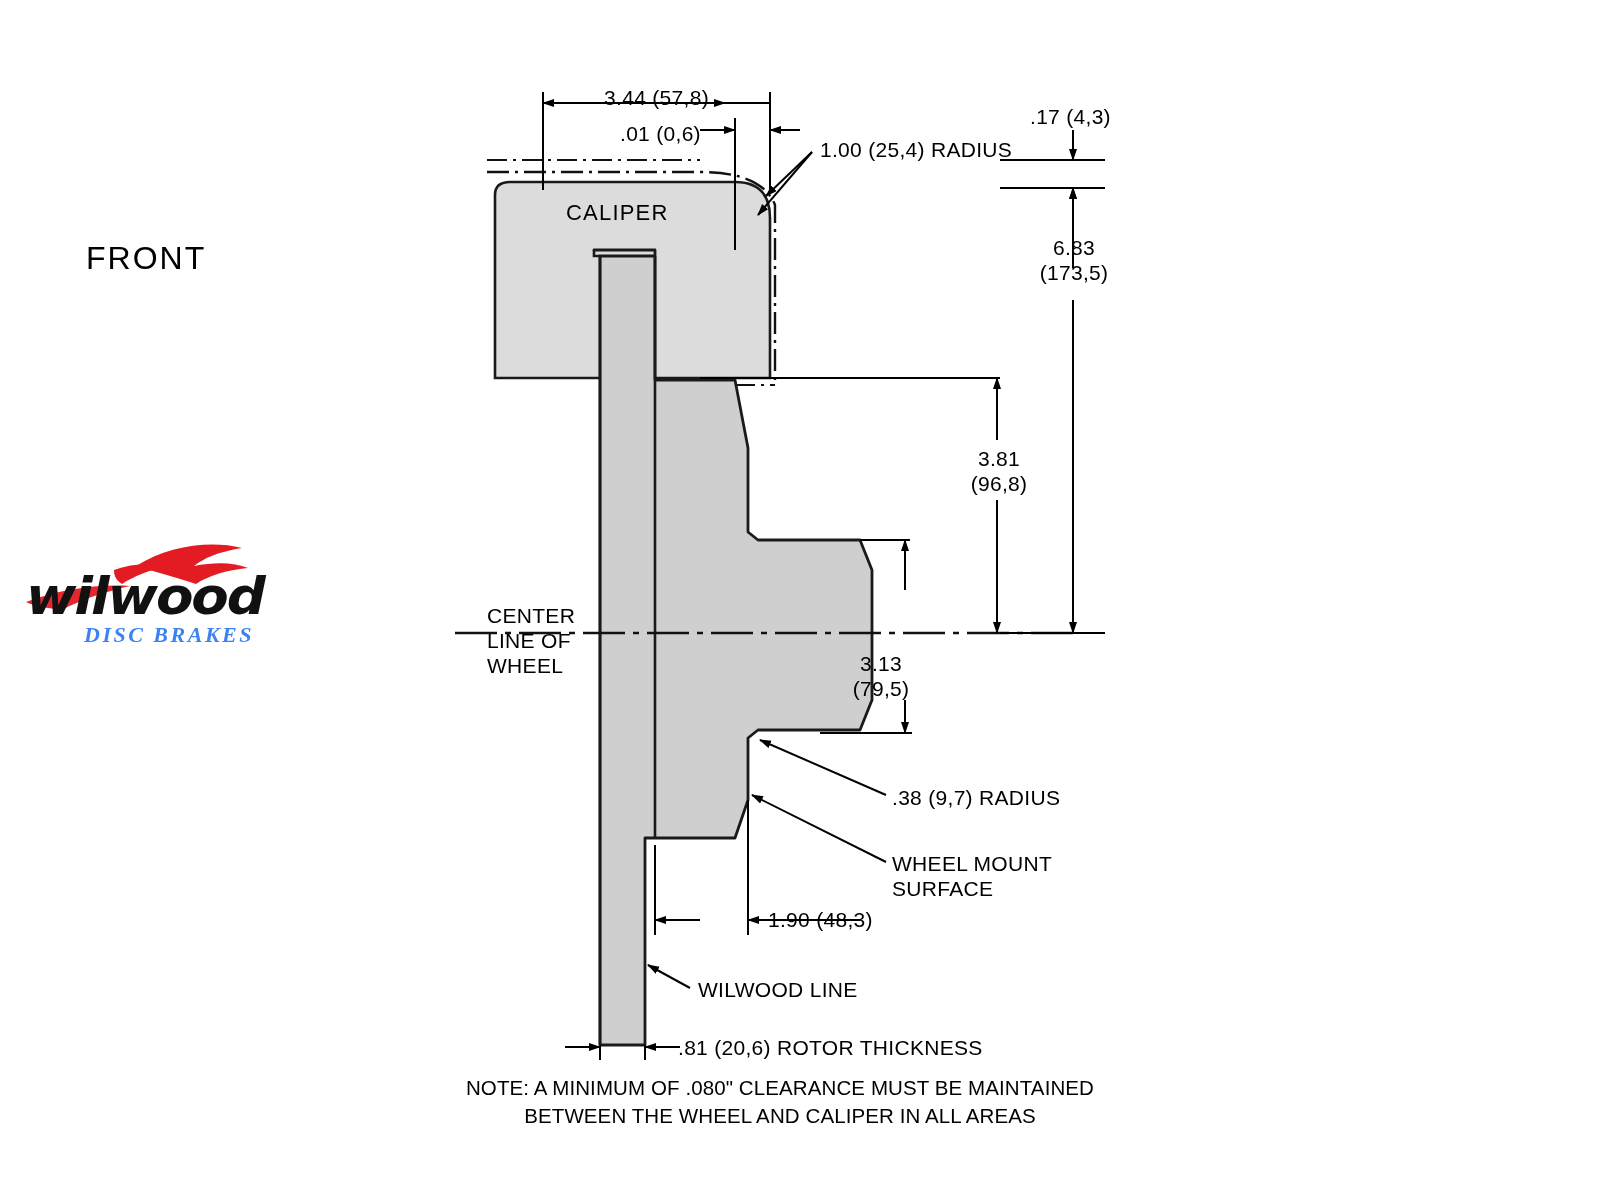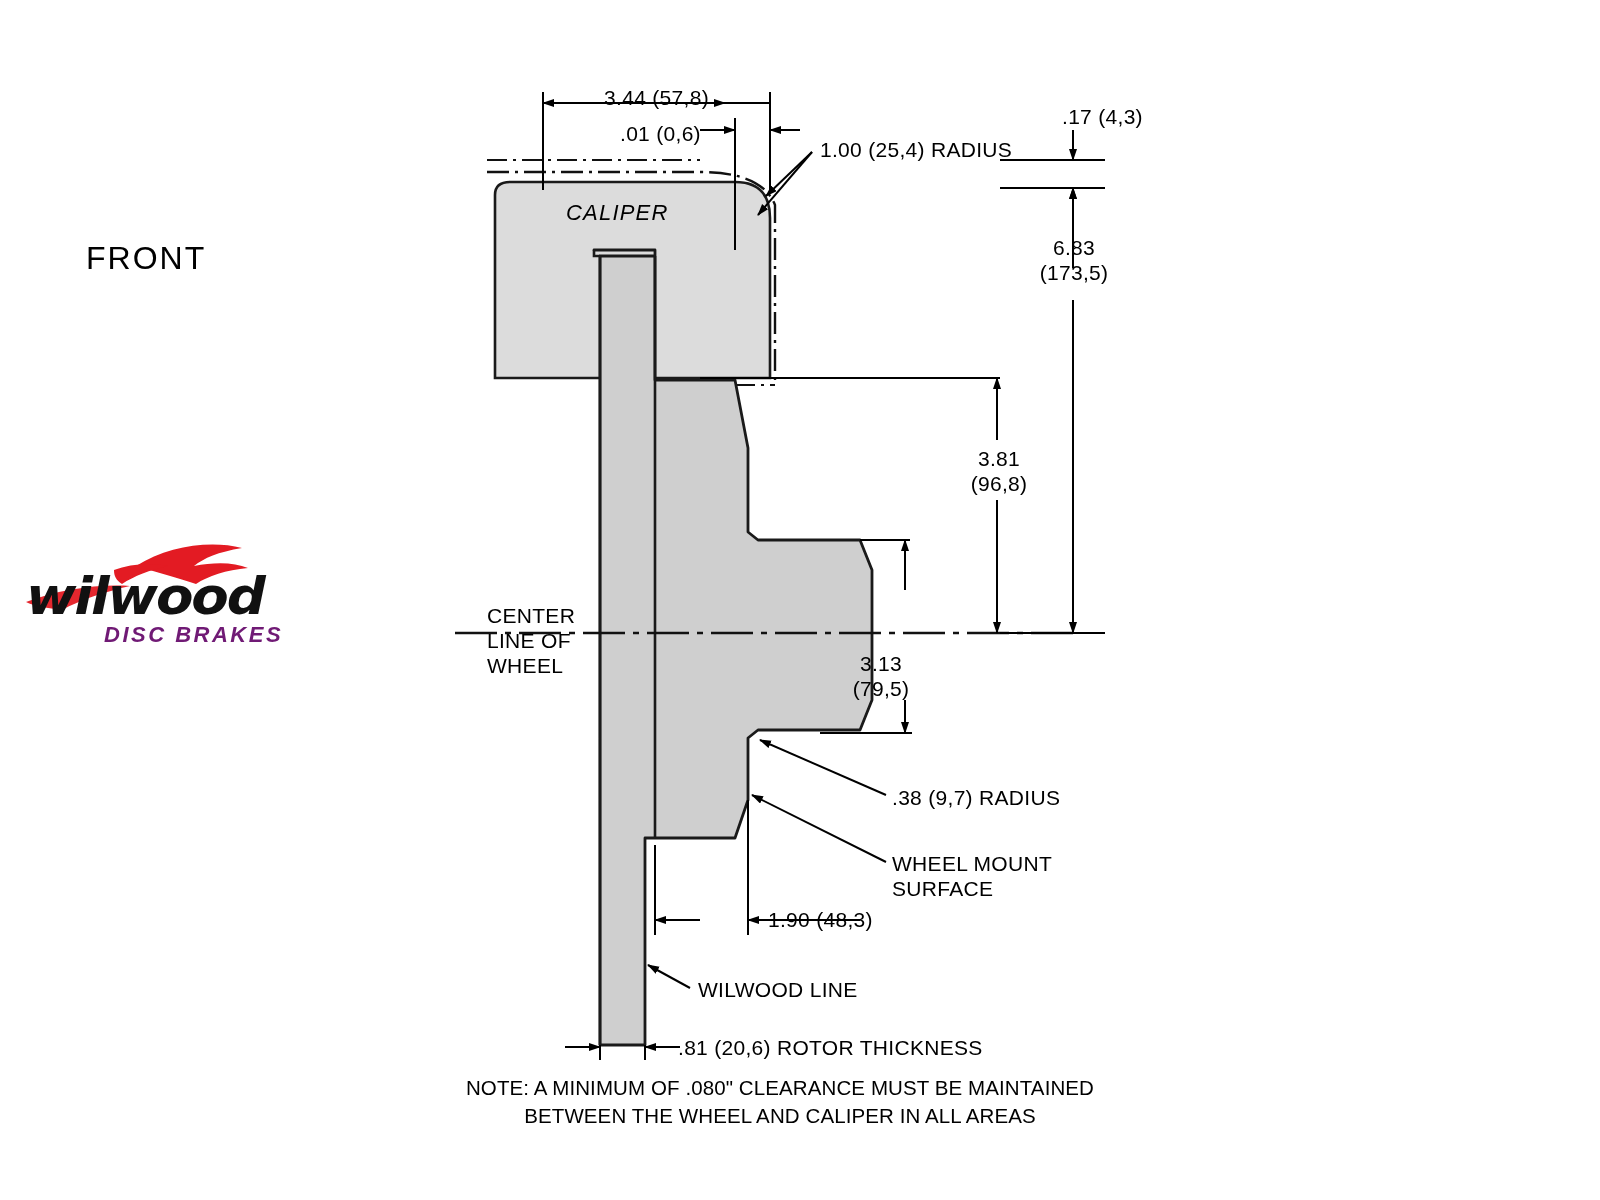--- a/index.html
+++ b/index.html
@@ -68,28 +68,28 @@
     font-size: 52px;
     font-weight: 700;
     font-style: italic;
     letter-spacing: -2px;
     color: #111;
     transform: scaleX(1.05);
     transform-origin: left center;
   }
   .ww-sub {
     position: absolute;
-    left: 86px;
+    left: 66px;
     top: 92px;
-    font-family: Liberation Sans, sans-serif;
+    font-family: Liberation Serif, serif;
     font-size: 22px;
     font-weight: 700;
     font-style: italic;
     letter-spacing: 2.5px;
-    color: #701a75;
+    color: #3b82f6;
   }
 
   
   .acc-logo {
     position: absolute;
     left: 1190px;
     top: 525px;
     width: 400px;
     height: 110px;
   }
@@ -250,29 +250,29 @@
       <line x1="886" y1="795" x2="760" y2="740" stroke="#000" stroke-width="2" marker-end="url(#arrHead)"></line>
 
       <line x1="886" y1="862" x2="752" y2="795" stroke="#000" stroke-width="2" marker-end="url(#arrHead)"></line>
 
       <line x1="690" y1="988" x2="648" y2="965" stroke="#000" stroke-width="2" marker-end="url(#arrHead)"></line>
     </g>
   </svg>
 
   <div class="lbl front-label" style="left:86px; top:240px;">FRONT</div>
 
-  <div class="lbl caliper-txt" style="left:566px; top:200px;font-style:italic;">CALIPER</div>
+  <div class="lbl caliper-txt" style="left:566px; top:200px;">CALIPER</div>
 
   <div class="lbl dim dim-c" style="left:543px; top:86px; width:227px;">3.44 (57,8)</div>
 
   <div class="lbl dim" style="left:620px; top:122px;">.01 (0,6)</div>
 
   <div class="lbl dim" style="left:820px; top:138px;">1.00 (25,4) RADIUS</div>
 
-  <div class="lbl dim" style="left:1030px; top:105px;margin-left:32px;">.17 (4,3)</div>
+  <div class="lbl dim" style="left:1030px; top:105px;">.17 (4,3)</div>
 
   <div class="lbl dim dim-c" style="left:1015px; top:236px; width:118px;">6.83
 (173,5)</div>
 
   <div class="lbl dim dim-c" style="left:940px; top:438px; width:118px;margin-top:9px;">3.81
 (96,8)</div>
 
   <div class="lbl dim" style="left:487px; top:604px;">CENTER
 LINE OF
 WHEEL</div>

